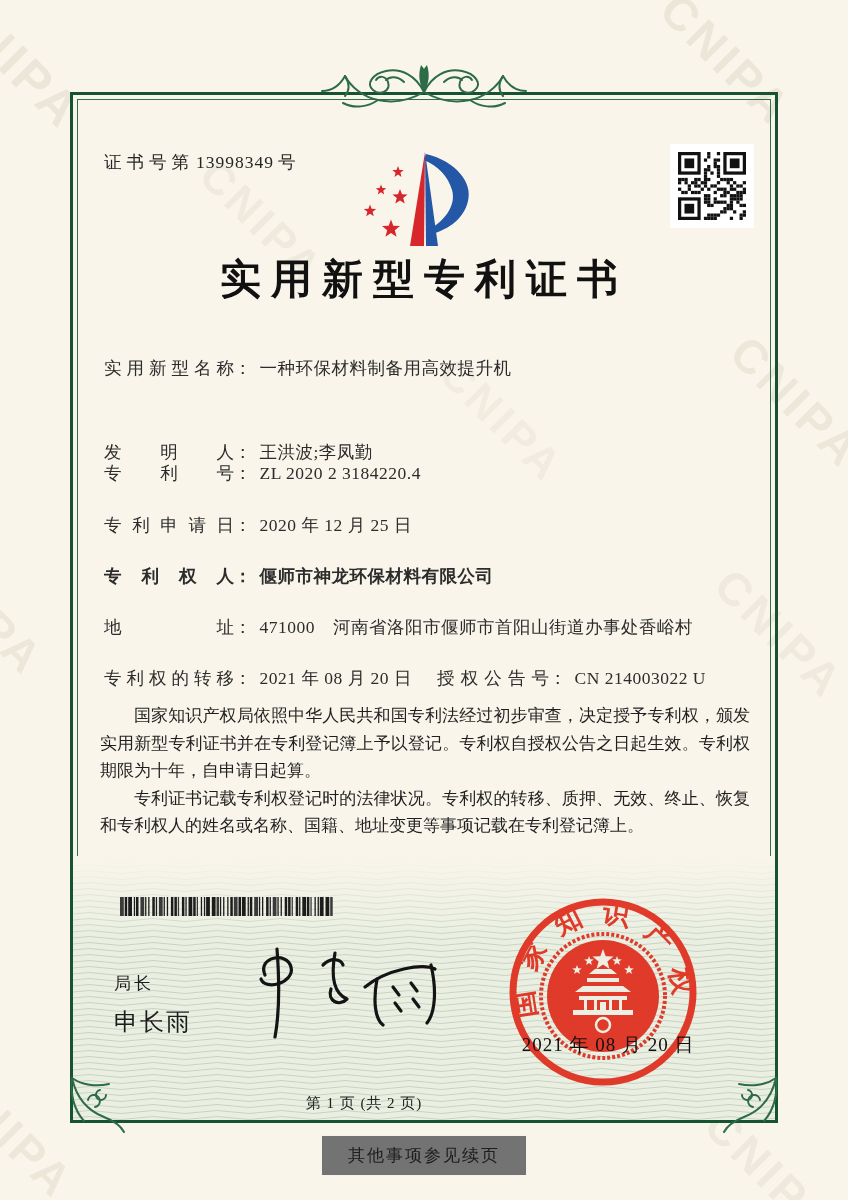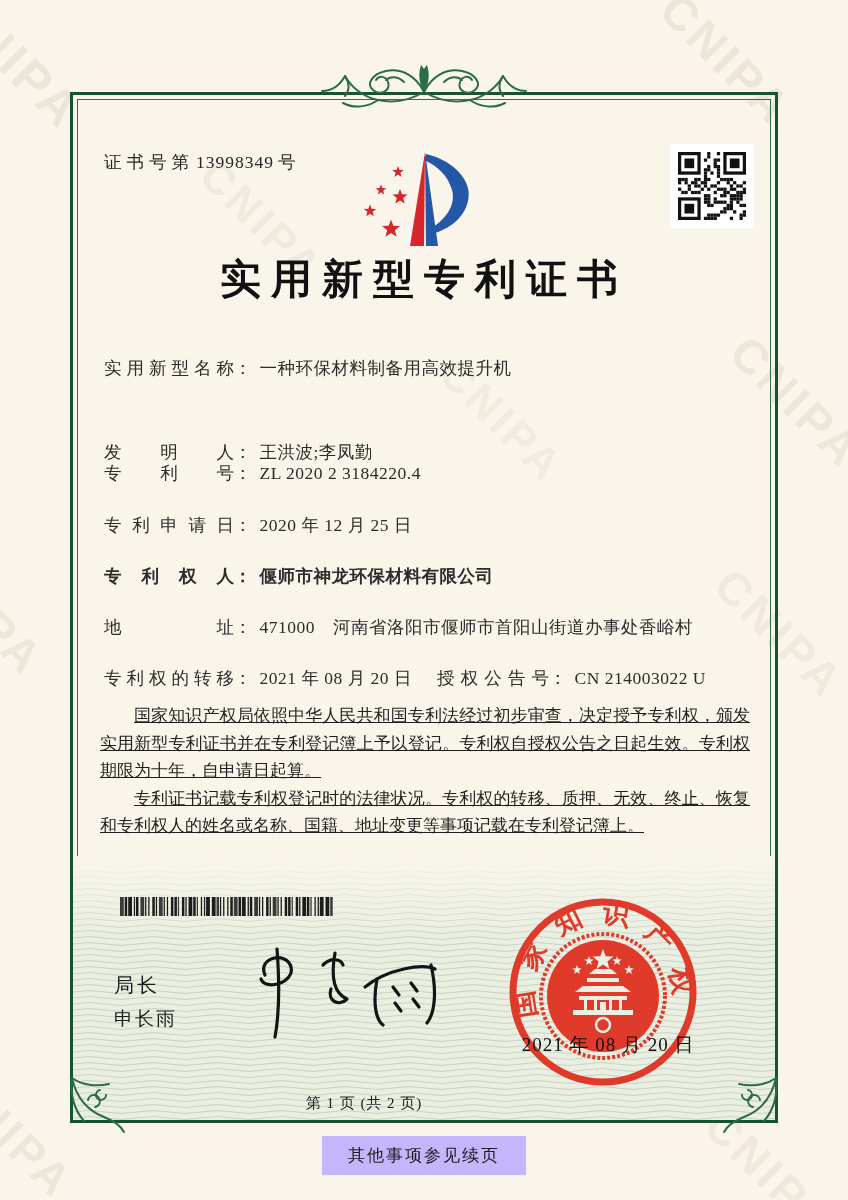--- a/index.html
+++ b/index.html
@@ -49,37 +49,37 @@
     display:inline-block; width:130px; vertical-align:bottom;
     text-align:justify; text-align-last:justify; text-justify:inter-character;
   }
   .field-colon{ margin-right:8px; }
   .field-value{ letter-spacing:0.5px; }
   .grant-col{ position:absolute; left:333px; top:0; }
   .paragraphs{
     position:absolute; z-index:5; left:100px; top:702px; width:650px;
     font-size:17px; line-height:27.5px; text-align:justify; color:#1f1f1f;
   }
-  .paragraphs p{ margin:0; text-indent:2em;text-decoration:underline; }
+  .paragraphs p{ margin:0; text-indent:2em; }
   .barcode{ position:absolute; z-index:5; left:120px; top:897px; }
-  .signer-title{ position:absolute; z-index:5; left:114px; top:972px; font-size:20px; letter-spacing:3px; color:#1c1c1c;}
-  .signer-name{ position:absolute; z-index:5; left:114px; top:1006px; font-size:19px; letter-spacing:2px; color:#1c1c1c;}
+  .signer-title{ position:absolute; z-index:5; left:114px; top:972px; font-size:17px; letter-spacing:3px; color:#1c1c1c;}
+  .signer-name{ position:absolute; z-index:5; left:114px; top:1006px; font-size:24px; letter-spacing:2px; color:#1c1c1c;}
   .signature{ position:absolute; z-index:6; left:235px; top:935px; }
   .seal{ position:absolute; z-index:5; left:494px; top:884px; }
   .seal-date{
     position:absolute; z-index:7; left:503px; top:1032px; width:210px; text-align:center;
     font-size:19px; letter-spacing:1px; color:#111;
   }
   .page-footer{
     position:absolute; z-index:5; left:0; top:1094px; width:728px; text-align:center;
     font-size:15px; letter-spacing:1px; color:#222;
   }
   .continuation{
     position:absolute; z-index:5; left:424px; top:1136px; transform:translateX(-50%);
-    background:#c4b5fd; padding:8px 26px; font-size:17px; letter-spacing:2px; color:#1d1d1d;
+    background:#737373; padding:8px 26px; font-size:17px; letter-spacing:2px; color:#1d1d1d;
     box-shadow:0 0 2px rgba(0,0,0,0.04);
   }
 </style>
 </head>
 <body>
 
 <div class="page">
 
   <div id="watermark-layer">
       <div class="watermark" style="left: -28px; top: -22px; font-size: 50px; opacity: 0.45;">CNIPA</div>

